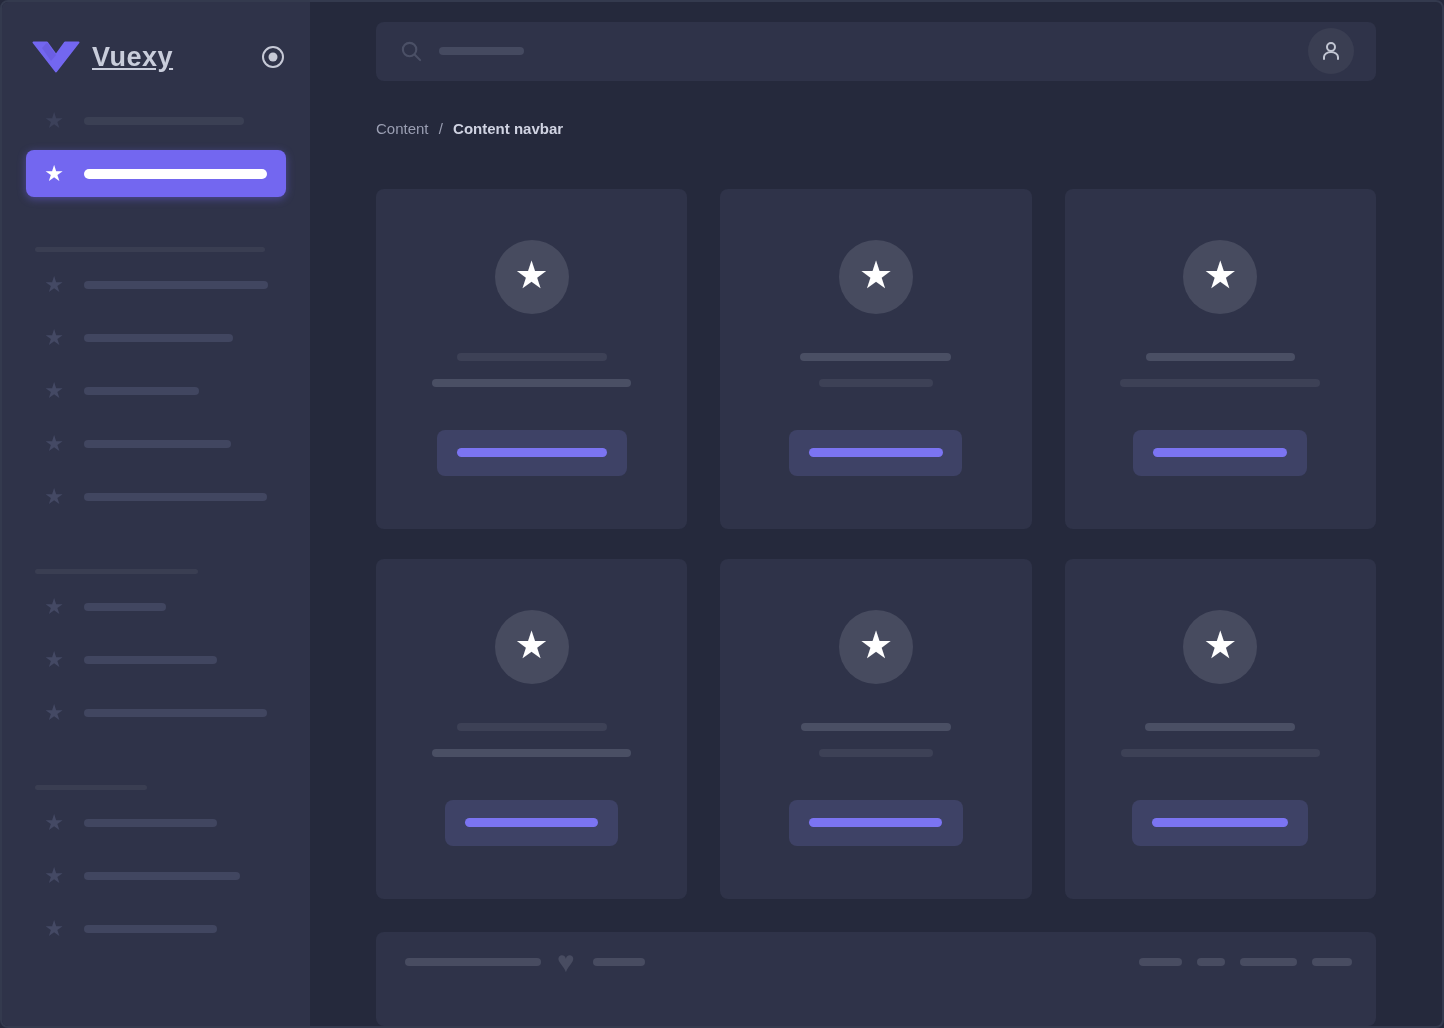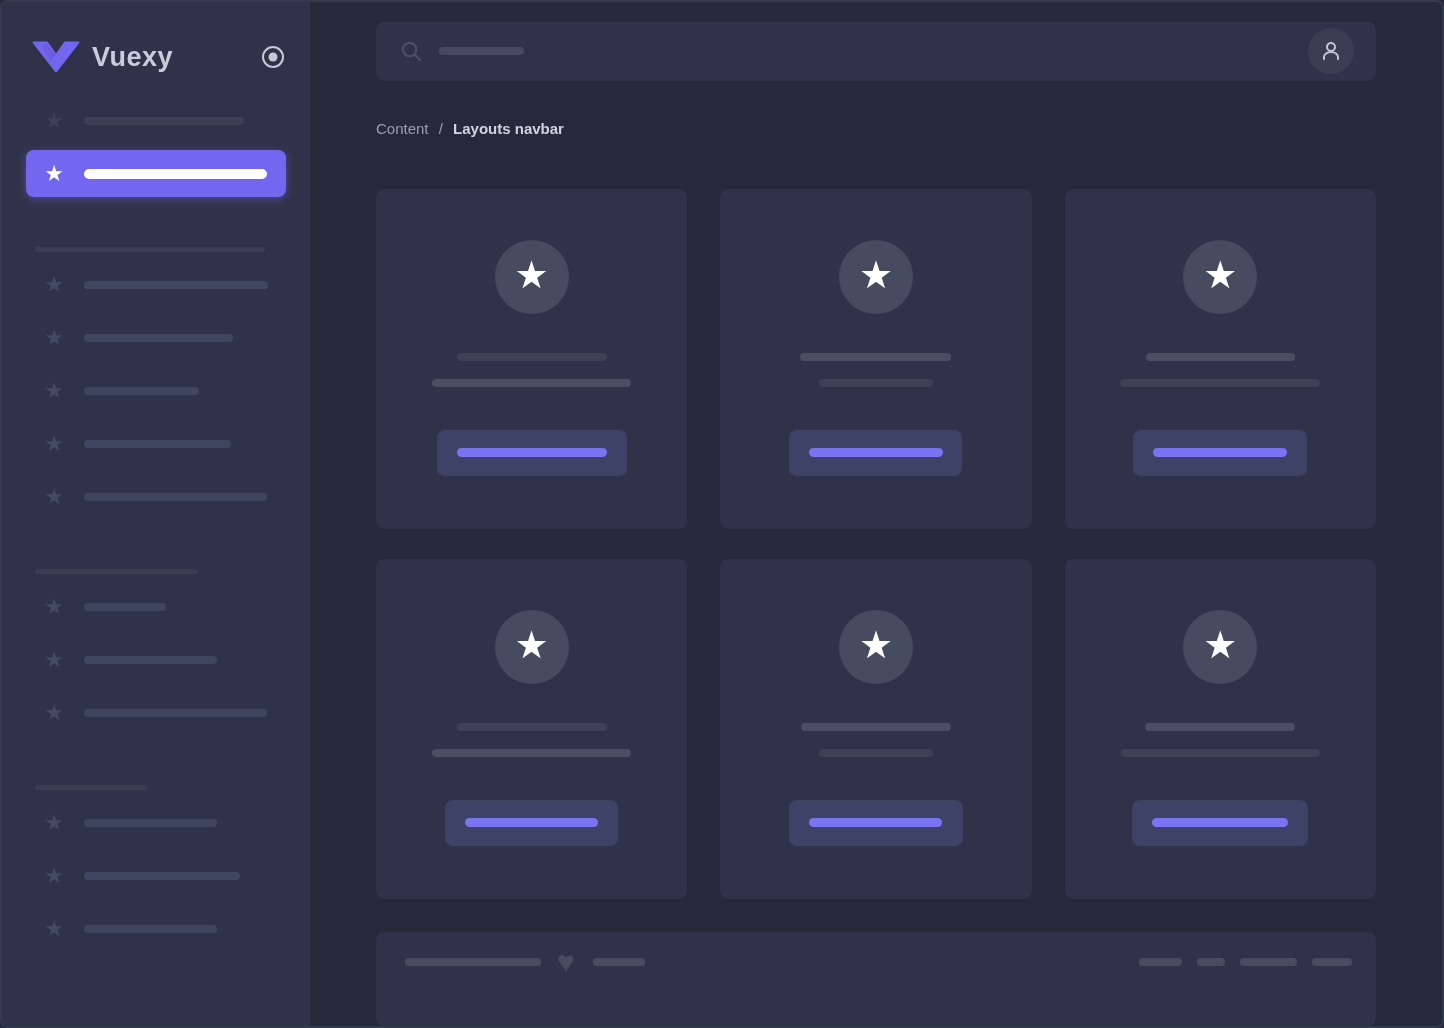--- a/index.html
+++ b/index.html
@@ -7,21 +7,21 @@
   .frame {
     position:relative; width:1444px; height:1028px;
     border:2px solid #343a4e; border-radius:8px; overflow:hidden;
     display:flex; background:#25293c;
   }
 
   
   .sidebar { width:308px; flex-shrink:0; background:#2f3349; }
   .side-header { margin:38px 24px 0 30px; height:34px; display:flex; align-items:center; }
   .logo-mark { width:48px; height:32px; flex-shrink:0; }
-  .logo-text { font-size:27px; font-weight:700; color:#c9cddb; letter-spacing:.5px; margin-left:12px; flex:1; }
+  .logo-text { font-size:27px; font-weight:700; color:#c9cddb; letter-spacing:.5px; margin-left:12px; flex:1;text-decoration:underline; }
   .pin-toggle { width:26px; height:26px; cursor:pointer; }
 
   .side-item { display:flex; align-items:center; height:24px; margin-top:29px; padding-left:40px; }
   .s-star { font-size:22px; line-height:24px; color:#444964; width:24px; text-align:center; }
   .s-star.dim { color:#3c415a; }
   .s-bar { height:8px; border-radius:4px; background:#414660; margin-left:18px; }
   .s-bar.dim { background:#3b4054; }
   .side-item.top { margin-top:35px; }
 
   .side-active {
@@ -187,21 +187,21 @@
         <svg viewBox="0 0 24 24">
           <circle cx="12" cy="8" r="4" fill="none" stroke="#c2c6d3" stroke-width="2"></circle>
           <path d="M5 20 v-2 a7 5 0 0 1 14 0 v2" fill="none" stroke="#c2c6d3" stroke-width="2" stroke-linecap="round"></path>
         </svg>
       </div>
     </div>
 
     <div class="breadcrumb">
       <span class="bc-muted">Content</span>
       <span class="bc-sep">/</span>
-      <span class="bc-current">Layouts navbar</span>
+      <span class="bc-current">Content navbar</span>
     </div>
 
     <div class="grid">
 
       <div class="card">
         <div class="card-circle">
             <span class="c-star">★</span>
           </div>
         <div class="sk-bar b1" data-tone="dim" style="width: 150px;"></div>
         <div class="sk-bar b2" data-tone="lit" style="width: 199px;"></div>

